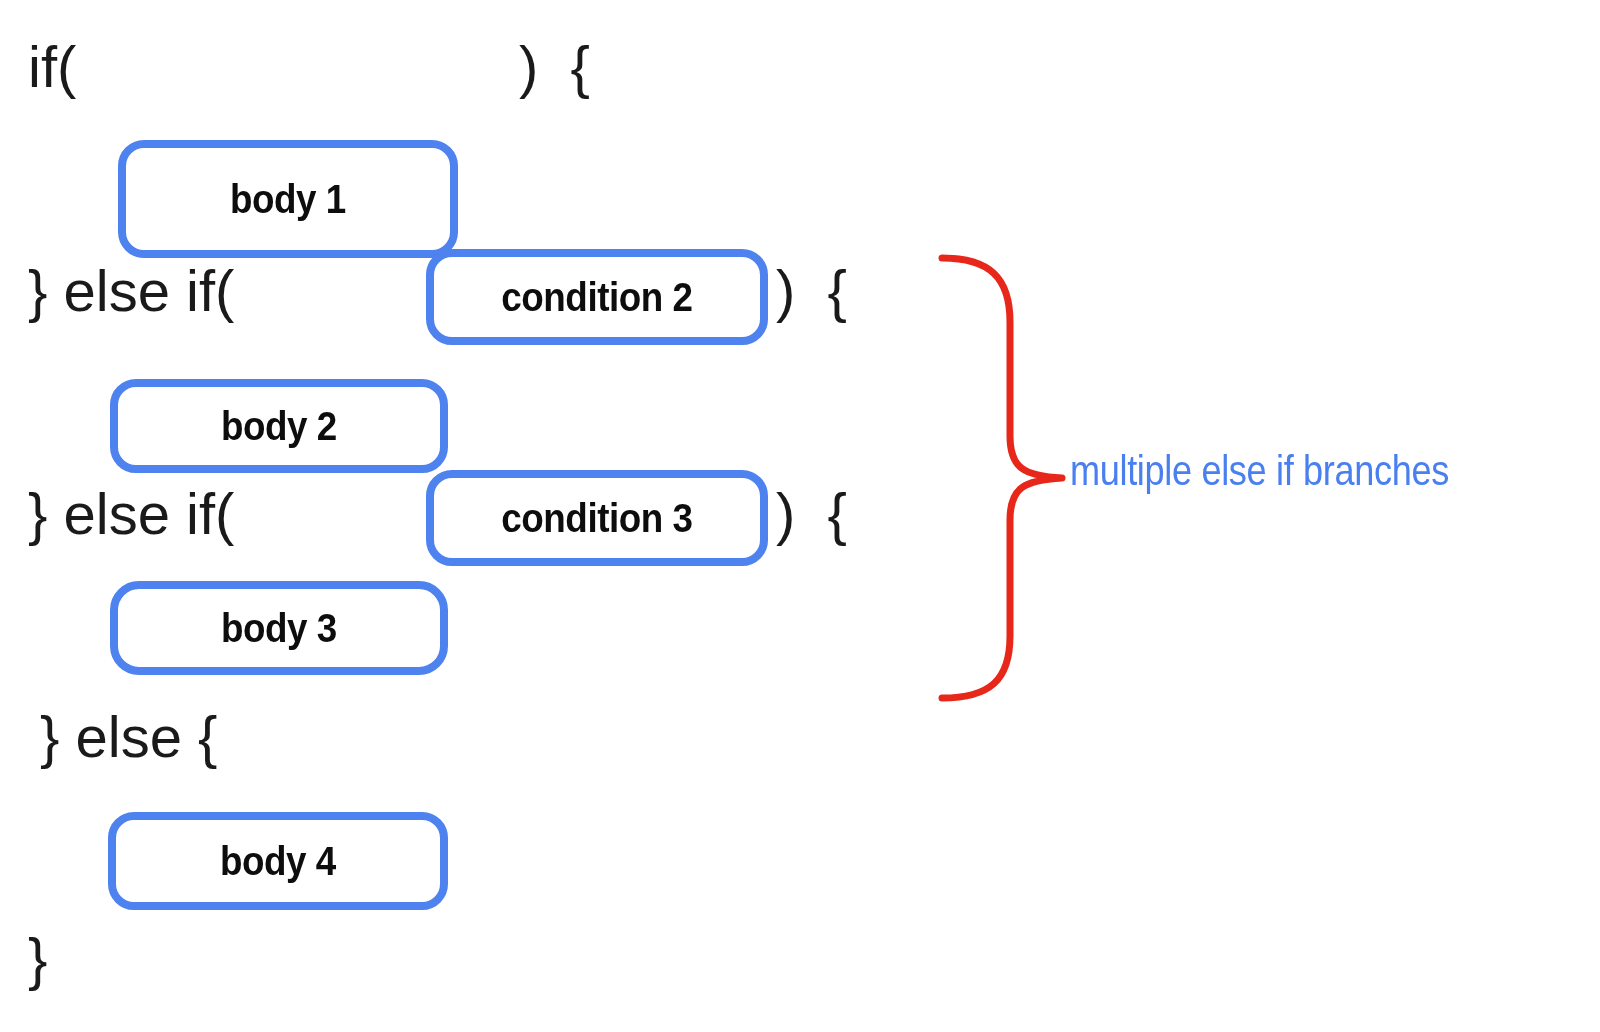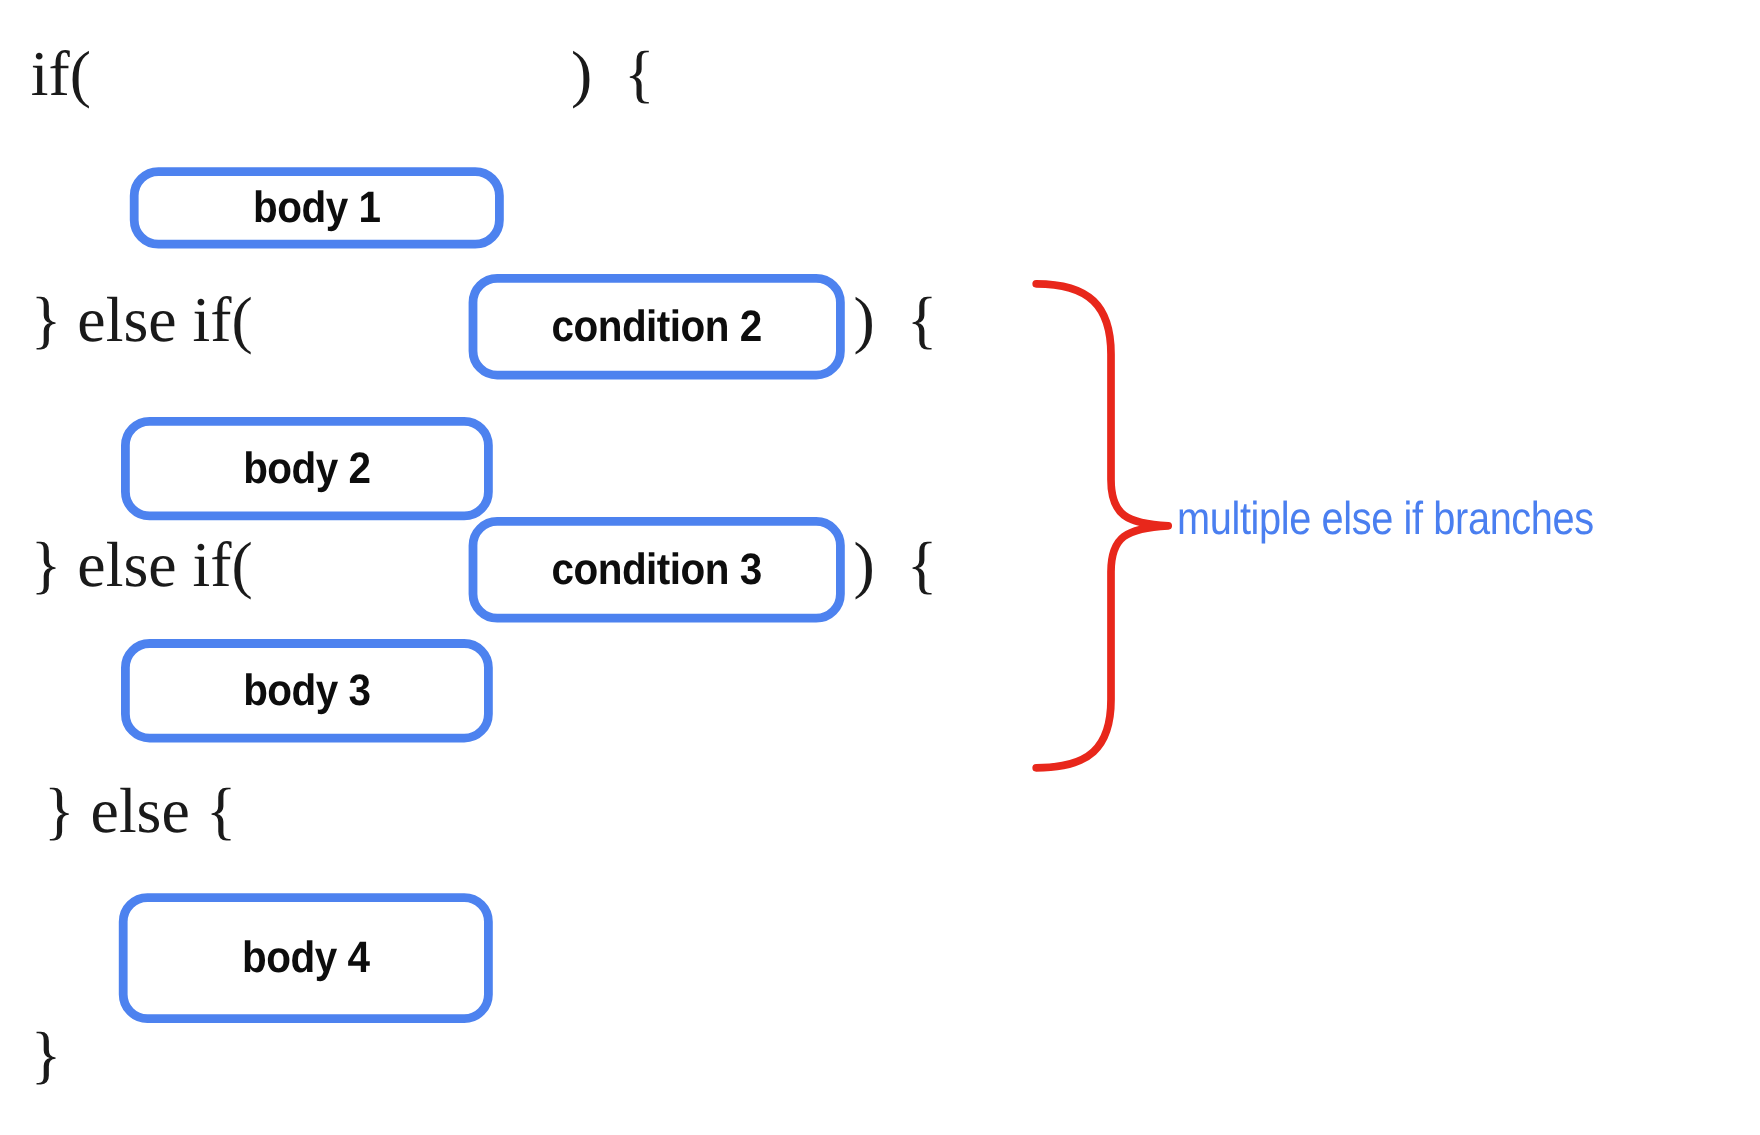--- a/index.html
+++ b/index.html
@@ -13,21 +13,21 @@
     width: 1600px;
     height: 1032px;
     background: #ffffff;
     overflow: hidden;
     font-family: "Liberation Sans", sans-serif;
   }
 
   
   .code {
     position: absolute;
-    font-family: Liberation Serif, serif;
+    font-family: Liberation Sans, sans-serif;
     font-size: 58px;
     line-height: 1;
     color: #1a1a1a;
     white-space: pre;
     letter-spacing: 0px;
     font-weight: 400;
   }
 
   
   .chip {
@@ -72,21 +72,21 @@
 </head>
 <body>
 
 <div id="canvas">
 
   <div class="code" style="left:28px; top:38px;">if(</div>
 
 
   <div class="code" style="left:519px; top:38px;">)  {</div>
 
-  <div class="chip" style="left:118px; top:152px; width:340px; height:74px; border-color:#4d82ef;">
+  <div class="chip" style="left:118px; top:140px; width:340px; height:118px; border-color:#4d82ef;">
     <span>body 1</span>
   </div>
 
   <div class="code" style="left:28px; top:262px;">} else if(</div>
 
   <div class="chip" style="left:426px; top:249px; width:342px; height:96px; border-color:#4d82ef;">
     <span>condition 2</span>
   </div>
 
   <div class="code" style="left:776px; top:262px;">)  {</div>
@@ -96,27 +96,27 @@
   </div>
 
   <div class="code" style="left:28px; top:485px;">} else if(</div>
 
   <div class="chip" style="left:426px; top:470px; width:342px; height:96px; border-color:#4d82ef;">
     <span>condition 3</span>
   </div>
 
   <div class="code" style="left:776px; top:485px;">)  {</div>
 
-  <div class="chip" style="left:110px; top:581px; width:338px; height:94px; border-color:#4d82ef;">
+  <div class="chip" style="left:110px; top:581px; width:338px; height:94px; border-color:#4d82ef;border-radius:29px;">
     <span>body 3</span>
   </div>
 
   <div class="code" style="left:40px; top:708px;">} else {</div>
 
-  <div class="chip" style="left:108px; top:812px; width:340px; height:118px; border-color:#4d82ef;align-items:center;">
+  <div class="chip" style="left:108px; top:812px; width:340px; height:98px; border-color:#4d82ef;align-items:center;">
     <span>body 4</span>
   </div>
 
   <div class="code" style="left:28px; top:930px;">}</div>
 
   <div class="brace-wrap" style="left:920px; top:240px; width:180px; height:470px;">
     <svg width="180" height="470" viewBox="0 0 180 470" xmlns="http://www.w3.org/2000/svg" fill="none">
       <path d="M 22 18
                C 70 18, 90 38, 90 82
                L 90 196

